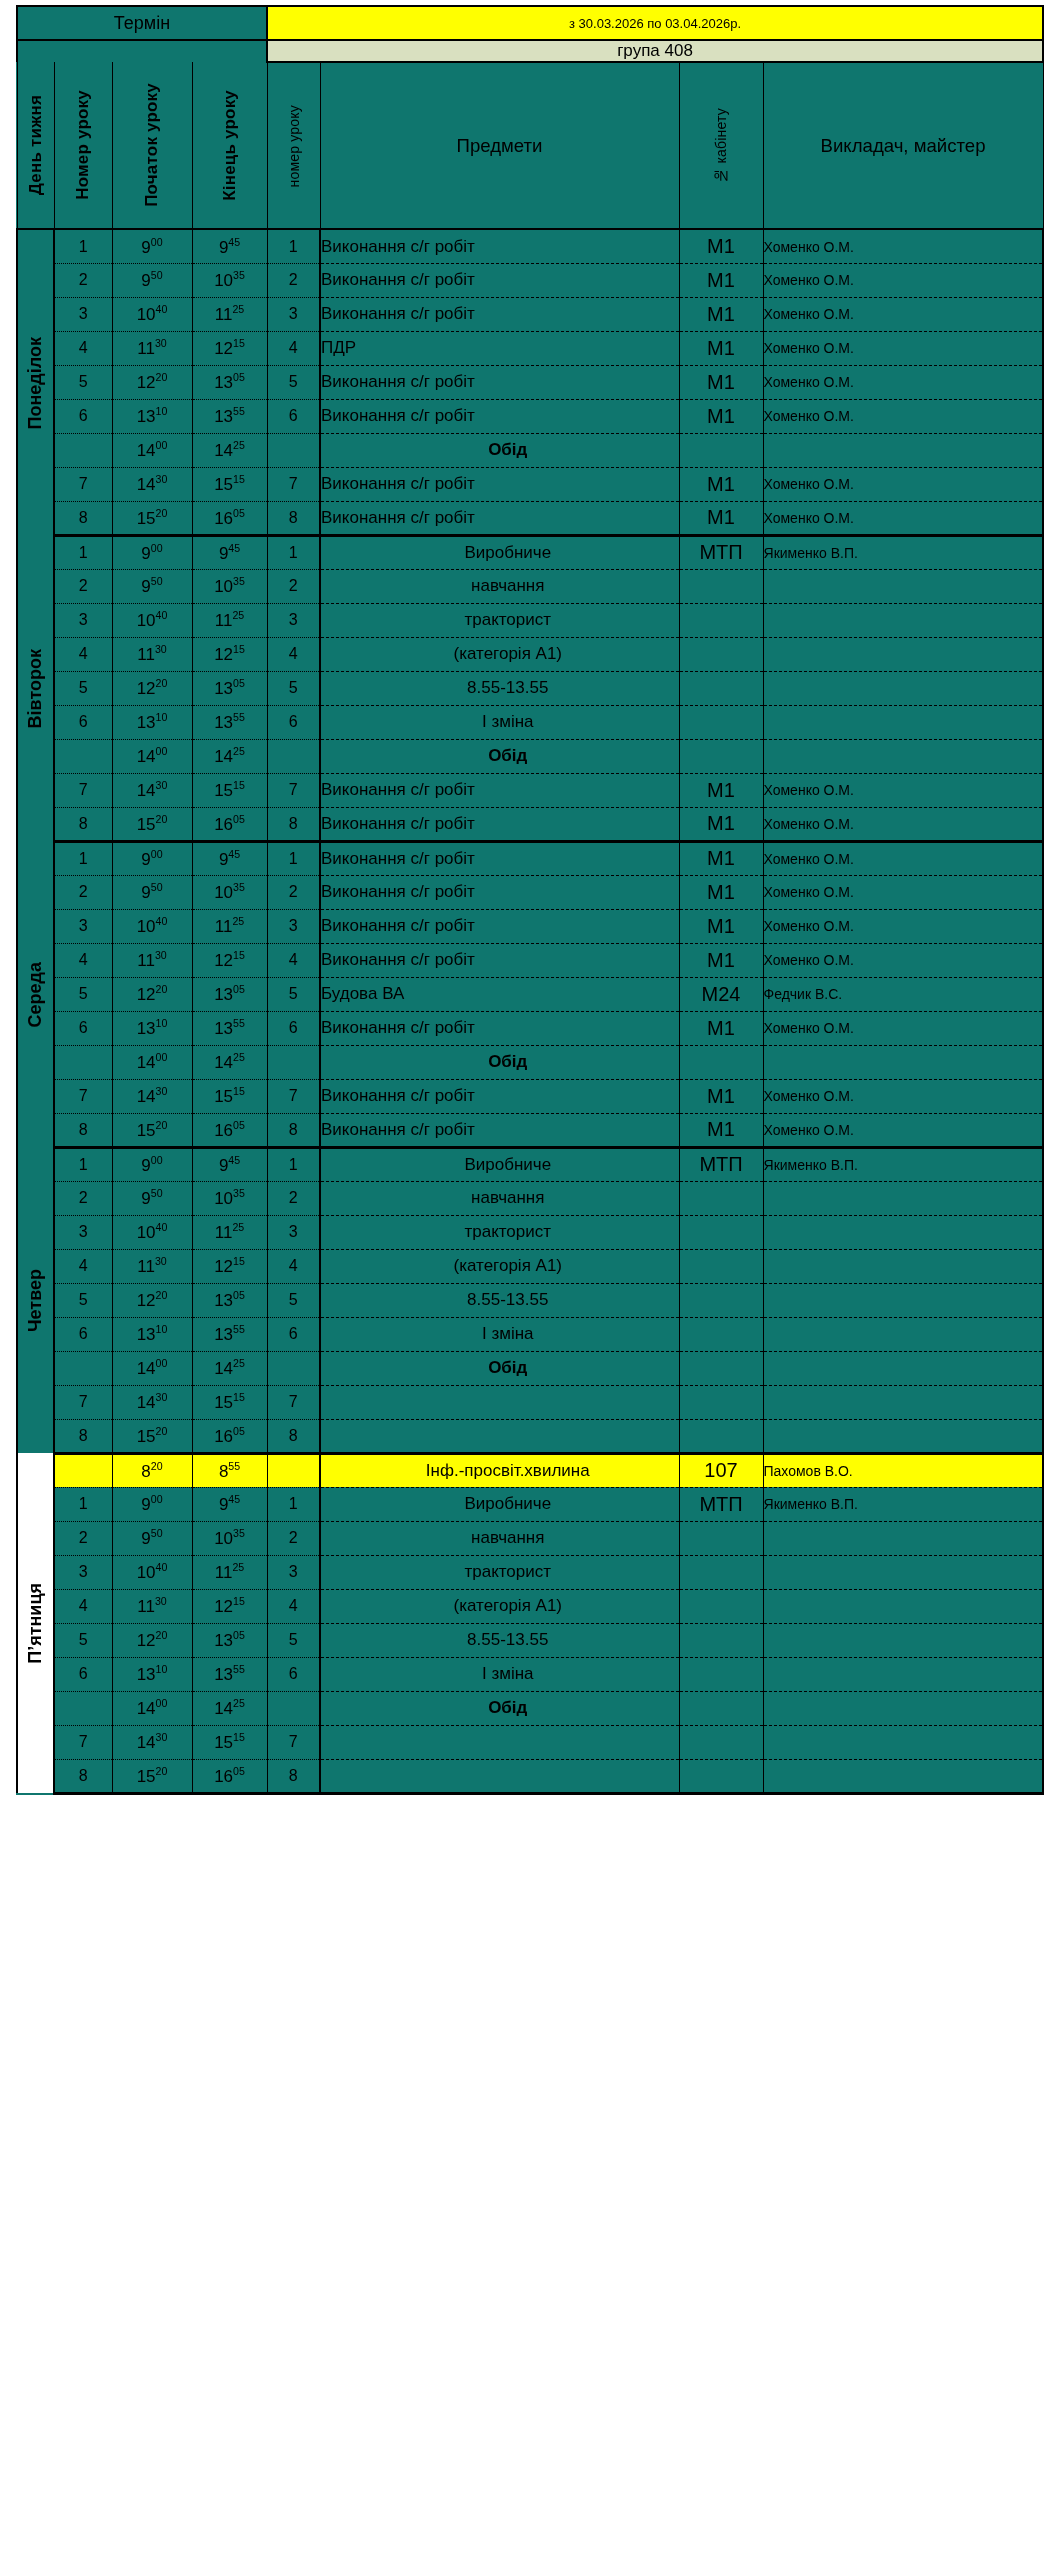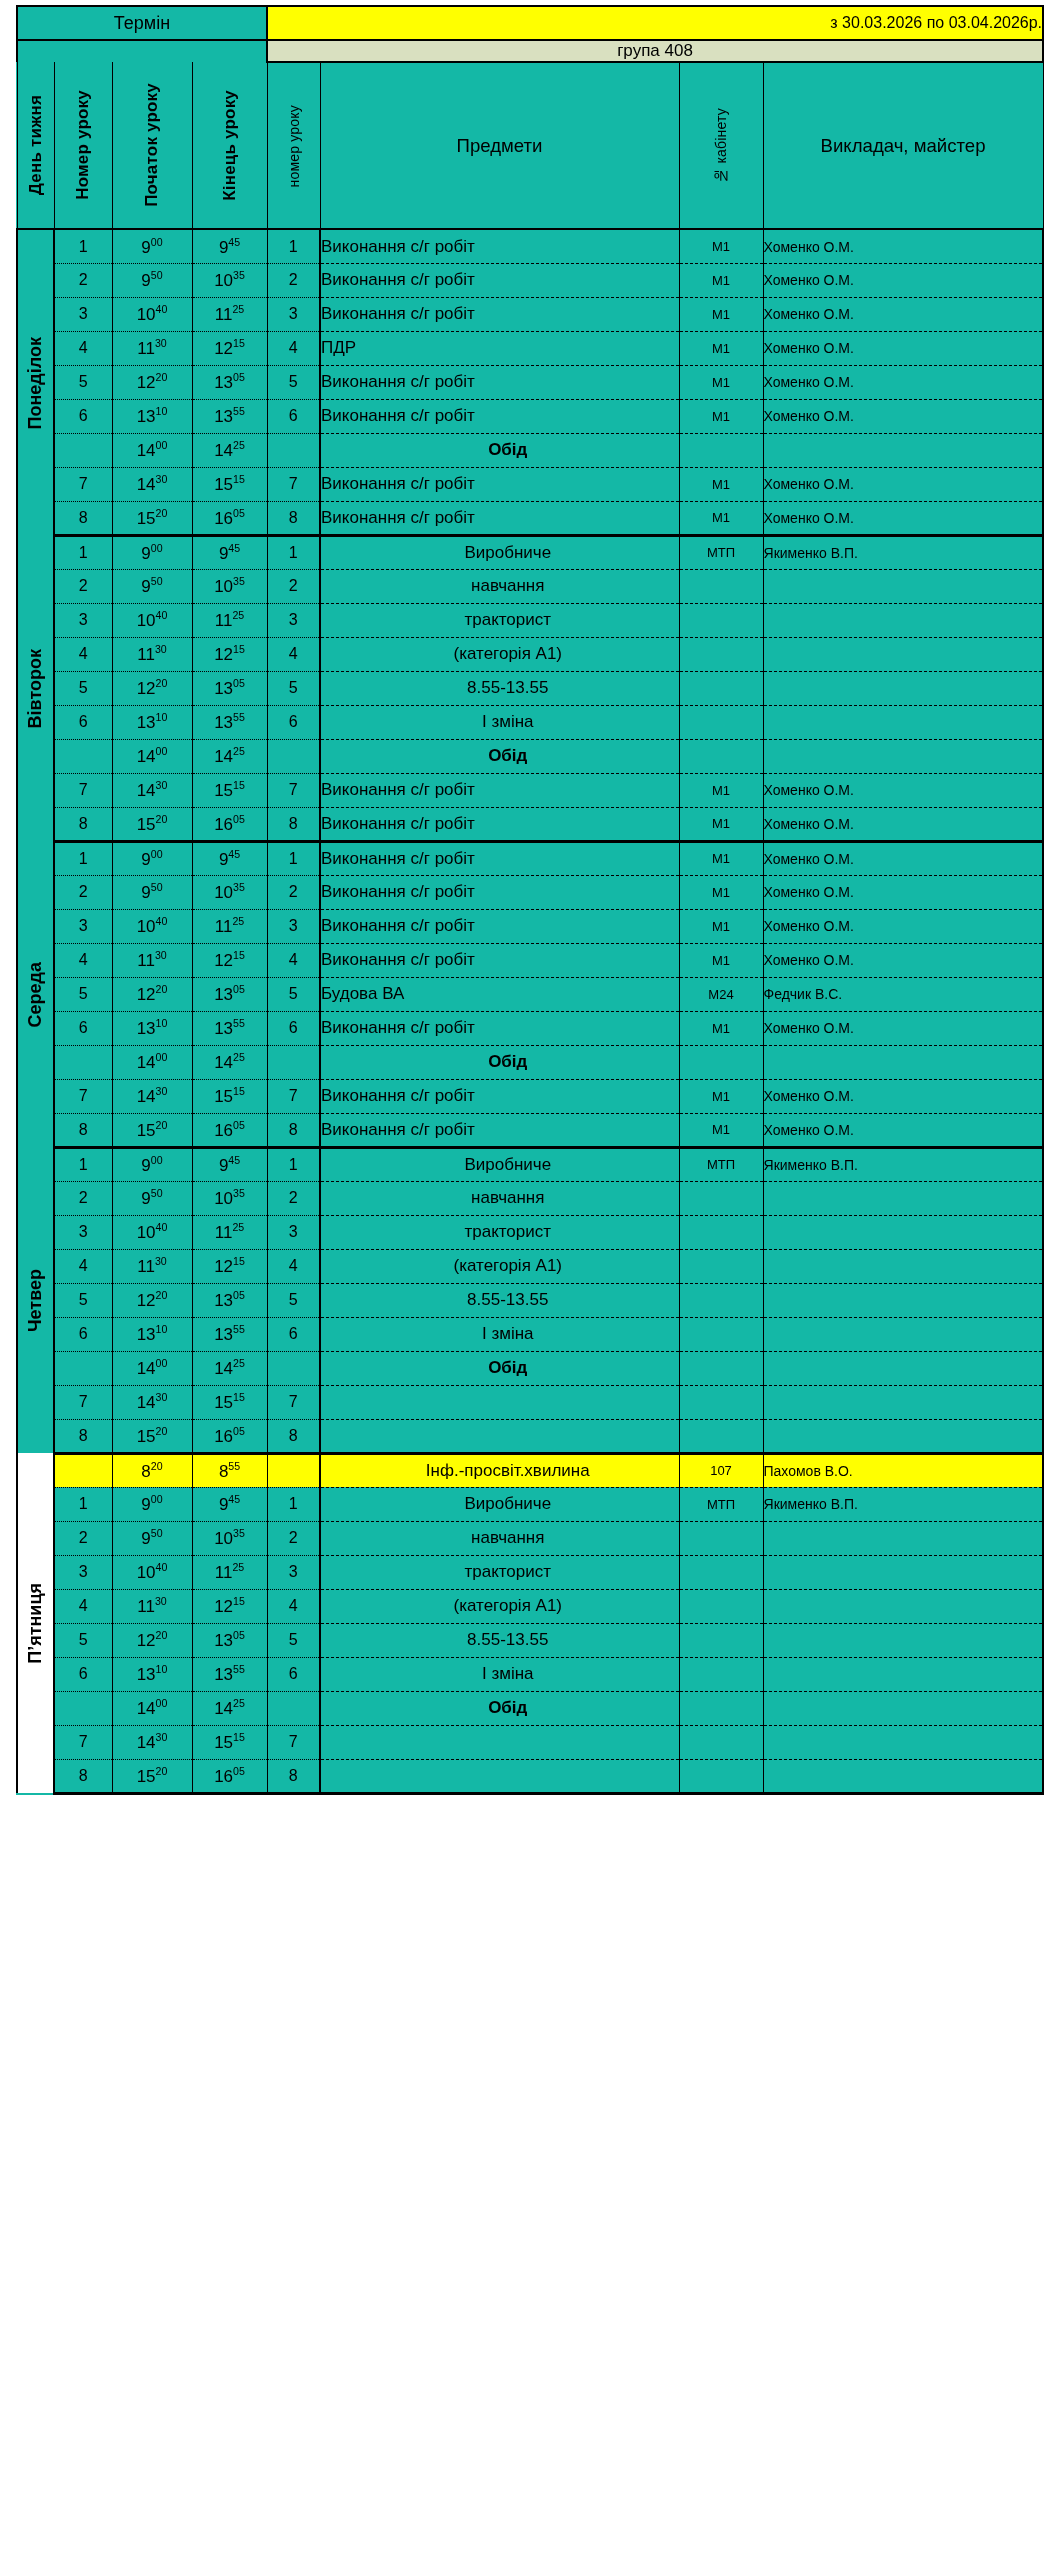--- a/index.html
+++ b/index.html
@@ -12,21 +12,21 @@
 
   .sheet {
     width: 1053px;
     padding: 5.3px 10.6px 35px 16px;
   }
 
   table.schedule {
     border-collapse: collapse;
     table-layout: fixed;
     width: 1027px;
-    background: #14b8a6;
+    background: #0f766e;
   }
 
   table.schedule td, table.schedule th {
     padding: 0;
     margin: 0;
     vertical-align: middle;
     font-weight: normal;
     color: #000;
   }
 
@@ -44,22 +44,22 @@
 
   
   .top-row td { height: 34px; }
   .cell-termin {
     text-align: center;
     font-size: 18px;
     font-weight: bold;
     border: 2.7px solid #000;
   }
   .cell-dates {
-    text-align: right;
-    font-size: 16px;
+    text-align: center;
+    font-size: 13px;
     font-weight: bold;
     background: #ffff00;
     border: 2.7px solid #000;
   }
 
   
   .group-row td { height: 20px; }
   .cell-group {
     text-align: center;
     font-size: 17px;
@@ -136,21 +136,21 @@
   td.subj {
     font-size: 17px;
     padding-left: 5.3px;
     border-left: 1.3px solid #000;
     border-right: 1.3px solid #000;
   }
   td.subj.center { text-align: center; padding-left: 16px; }
   td.subj.bold { font-weight: bold; text-align: center; padding-left: 16px; }
   td.room {
     text-align: center;
-    font-size: 13px;
+    font-size: 20px;
     font-weight: bold;
     border-left: 1.3px solid #000;
     border-right: 1.3px solid #000;
   }
   td.teach {
     font-size: 14px;
     padding-left: 5.3px;
     border-left: 1.3px solid #000;
     border-right: 2.7px solid #000;
   }

